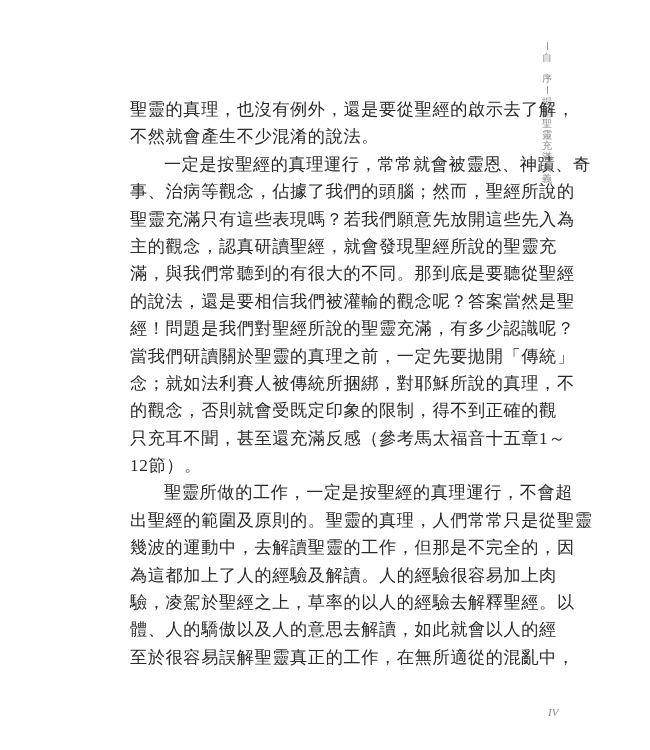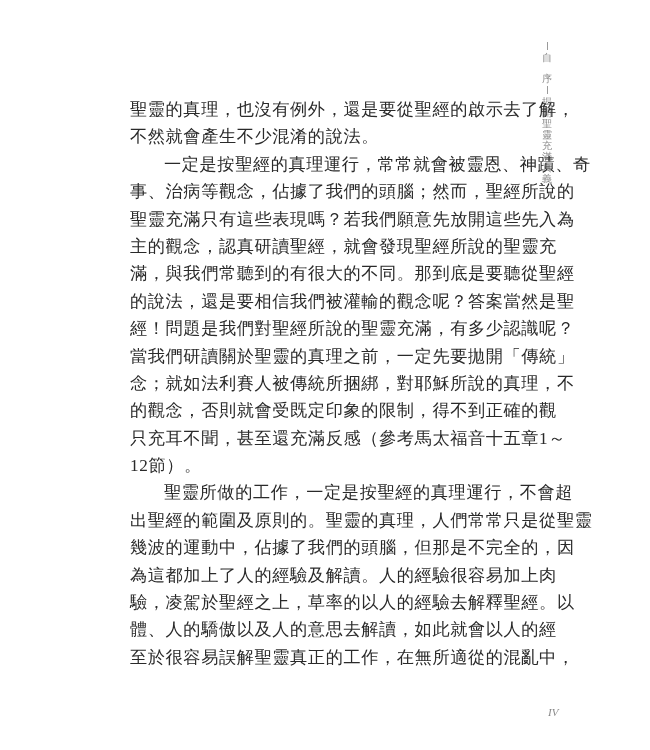--- a/index.html
+++ b/index.html
@@ -57,20 +57,20 @@
   <div class="line">滿，與我們常聽到的有很大的不同。那到底是要聽從聖經</div>
   <div class="line">的說法，還是要相信我們被灌輸的觀念呢？答案當然是聖</div>
   <div class="line">經！問題是我們對聖經所說的聖靈充滿，有多少認識呢？</div>
   <div class="line">當我們研讀關於聖靈的真理之前，一定先要拋開「傳統」</div>
   <div class="line">念；就如法利賽人被傳統所捆綁，對耶穌所說的真理，不</div>
   <div class="line">的觀念，否則就會受既定印象的限制，得不到正確的觀</div>
   <div class="line">只充耳不聞，甚至還充滿反感（參考馬太福音十五章1～</div>
   <div class="line">12節）。</div>
   <div class="line indent">聖靈所做的工作，一定是按聖經的真理運行，不會超</div>
   <div class="line">出聖經的範圍及原則的。聖靈的真理，人們常常只是從聖靈</div>
-  <div class="line">幾波的運動中，佔據了我們的頭腦，但那是不完全的，因</div>
+  <div class="line">幾波的運動中，去解讀聖靈的工作，但那是不完全的，因</div>
   <div class="line">為這都加上了人的經驗及解讀。人的經驗很容易加上肉</div>
   <div class="line">驗，凌駕於聖經之上，草率的以人的經驗去解釋聖經。以</div>
   <div class="line">體、人的驕傲以及人的意思去解讀，如此就會以人的經</div>
   <div class="line">至於很容易誤解聖靈真正的工作，在無所適從的混亂中，</div>
 </div>
 
 <div class="page-number">IV</div>
 
 </body></html>

